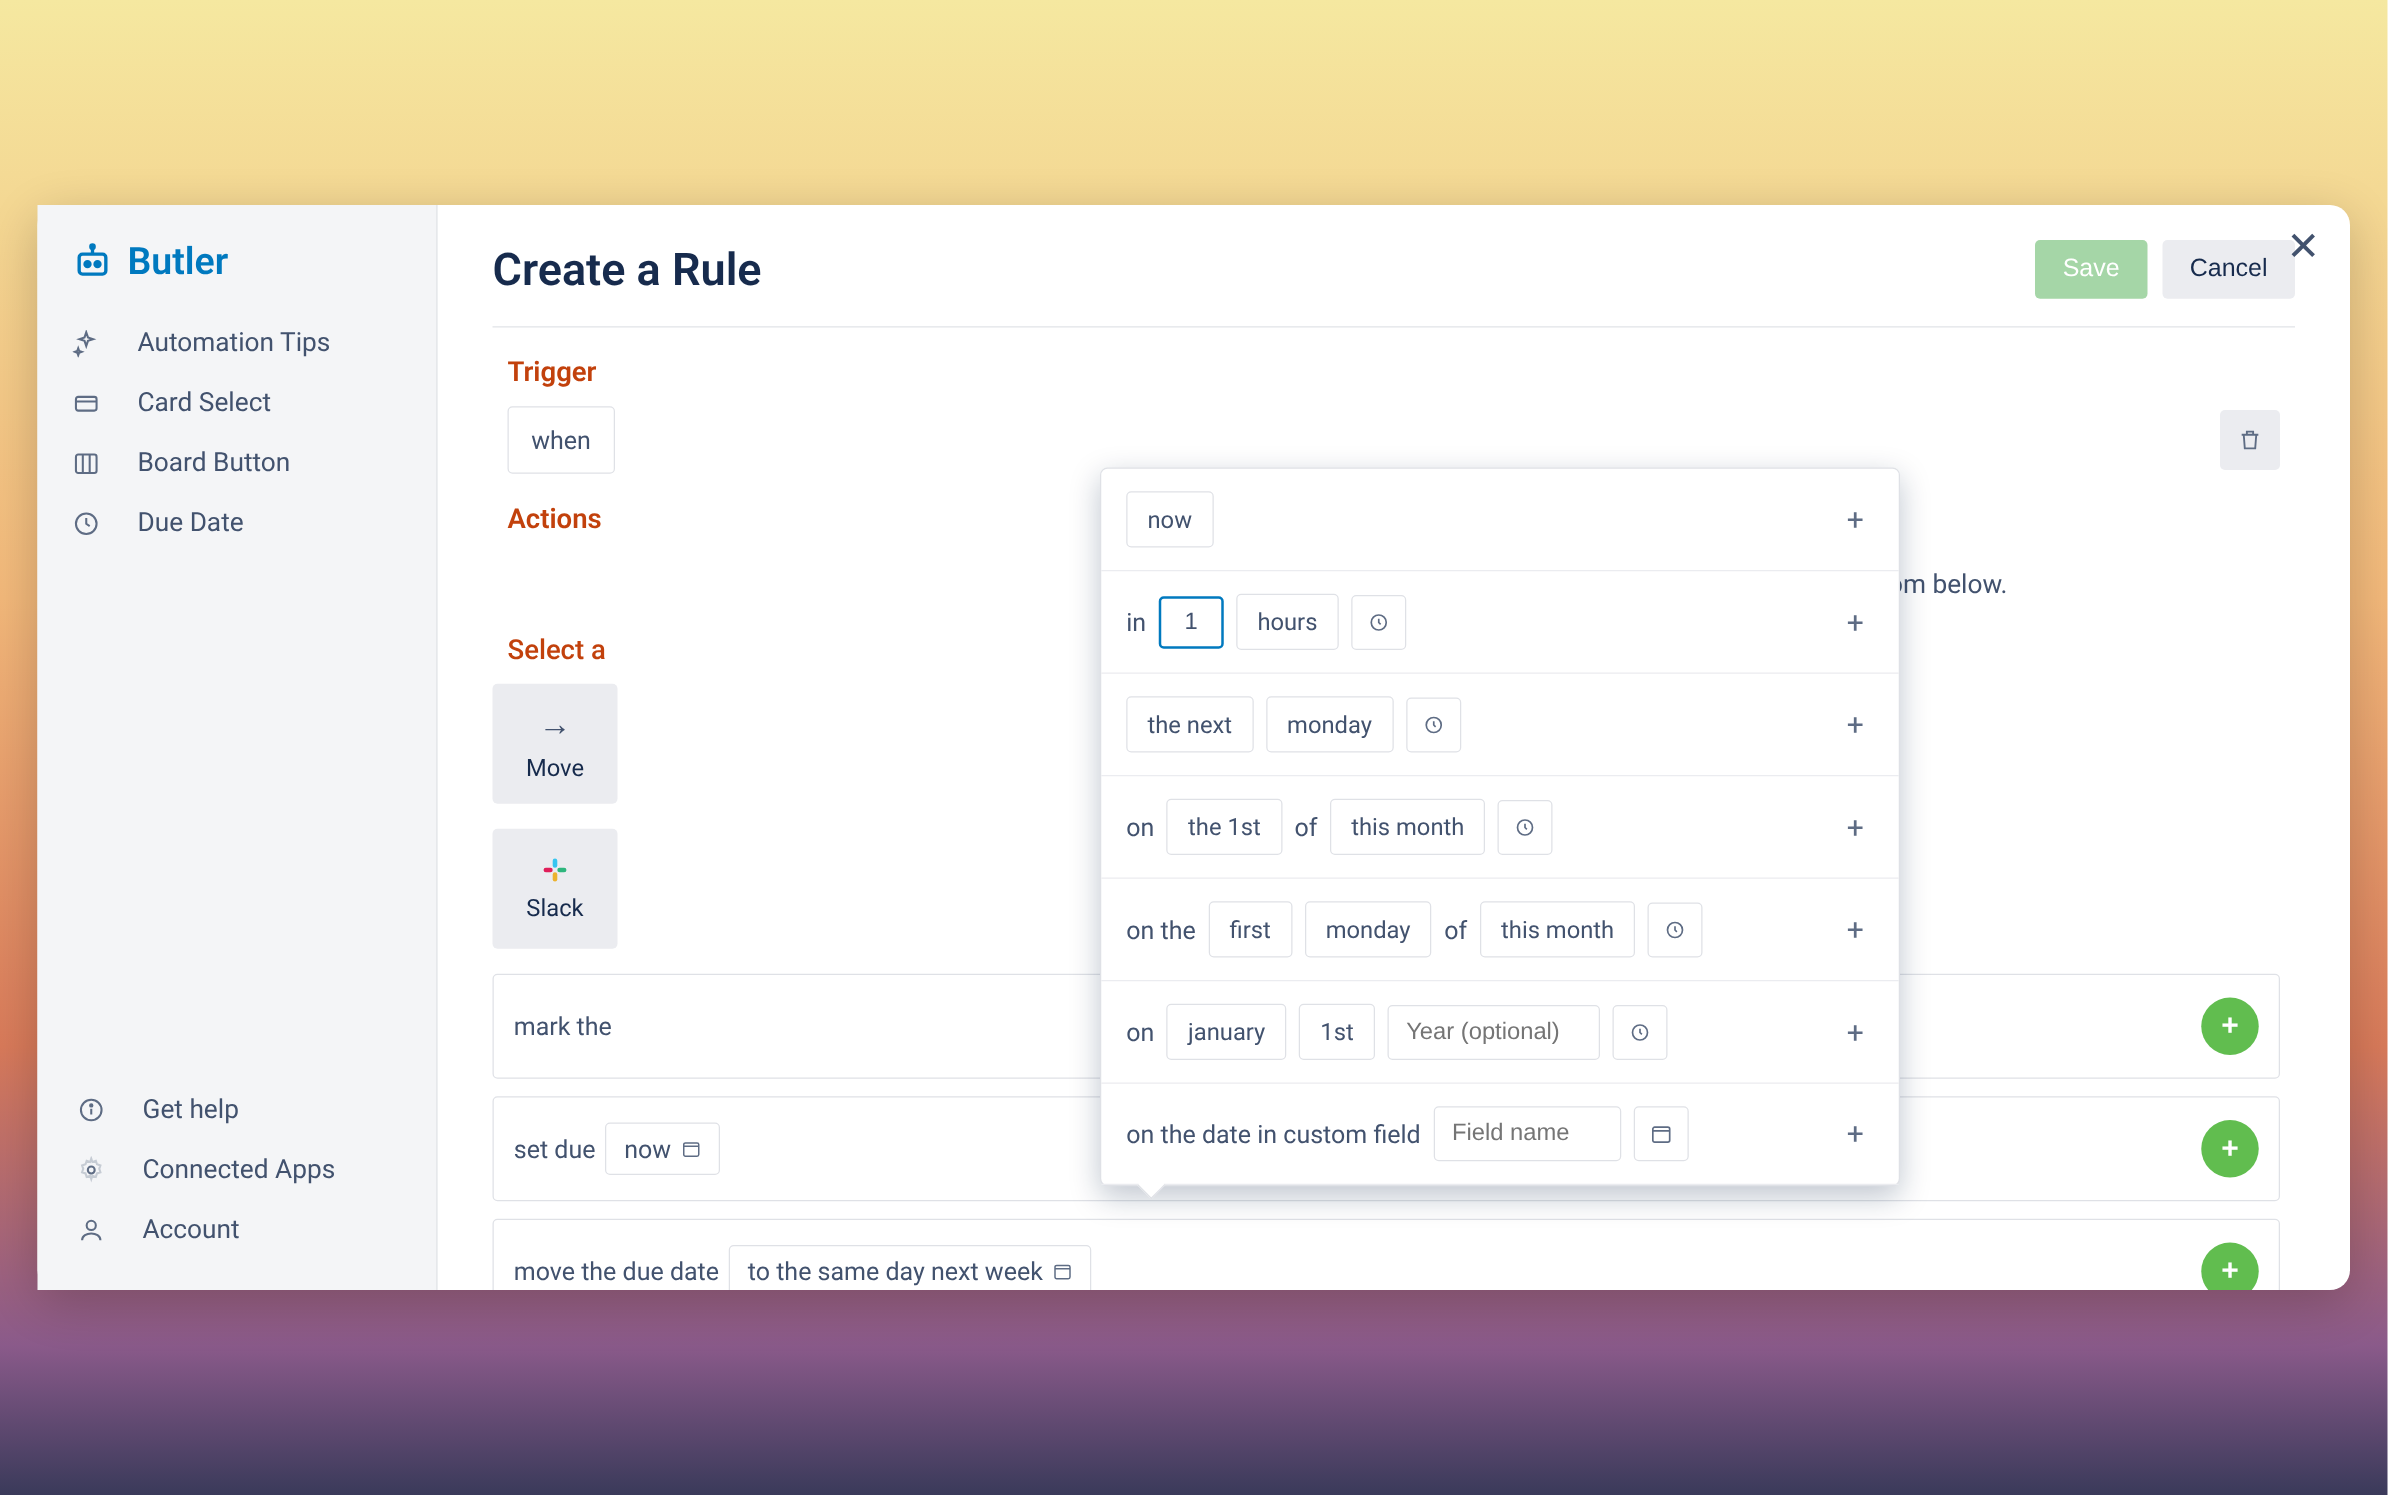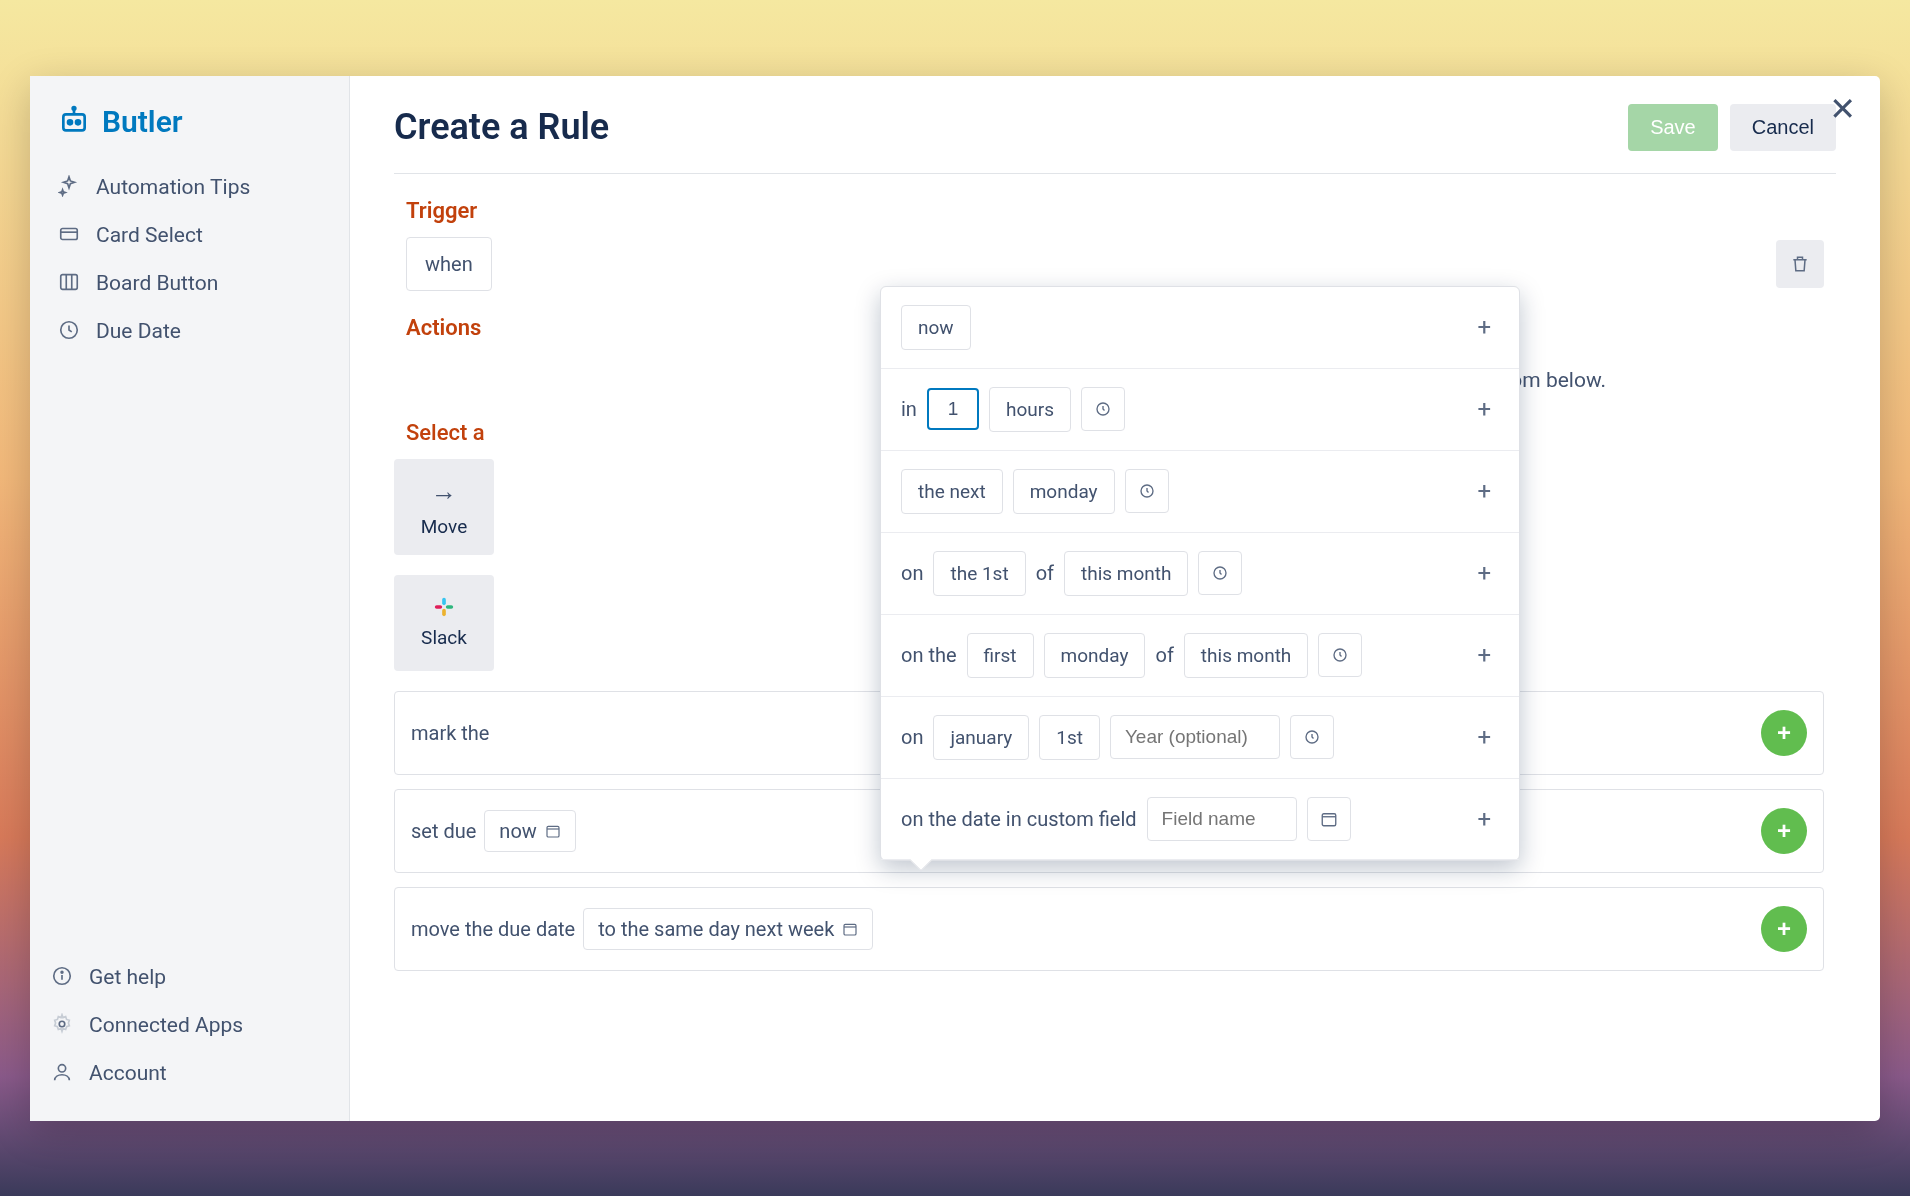--- a/index.html
+++ b/index.html
@@ -8,23 +8,23 @@
   background: linear-gradient(180deg, #f5e8a0 0%, #f2b87a 40%, #d87a5a 70%, #8a5a8a 90%, #3a3a5a 100%);
   width: 1910px;
   height: 1196px;
   display: flex;
   justify-content: center;
   align-items: center;
   color: #172b4d;
 }
 .app-window {
   width: 1850px;
-  height: 1045px;
-  background: #fff;
-  border-radius: 5px;
+  height: 868px;
+  background: #fff;
+  border-radius: 16px;
   display: flex;
   position: relative;
   box-shadow: 0 10px 40px rgba(0,0,0,0.2);
 }
 .sidebar {
   width: 320px;
   background: #f4f5f7;
   border-right: 1px solid #e1e4e8;
   display: flex;
   flex-direction: column;
@@ -42,35 +42,36 @@
   color: #0079bf;
 }
 .brand-name {
   font-size: 30px;
   font-weight: 600;
   color: #0079bf;
 }
 .nav { padding: 0 12px; }
 .nav-item {
   display: flex;
-  gap: 16px;
+  align-items: center;
+  gap: 30px;
   padding: 12px 16px;
   border-radius: 4px;
   font-size: 21px;
   color: #42526e;
   cursor: pointer;
 }
 .nav-item.active {
   background: #e4e6ea;
   color: #0079bf;
   font-weight: 500;
 }
 .nav-icon { width: 22px; height: 22px; flex-shrink: 0; color: #5e6c84; }
 .nav-item.active .nav-icon { color: #0079bf; }
-.sidebar-bottom { margin-top: auto; padding: 0 12px 24px 5px; }
+.sidebar-bottom { margin-top: auto; padding: 0 12px 24px 16px; }
 
 .main {
   flex: 1;
   padding: 28px 44px;
   position: relative;
   overflow: hidden;
 }
 .close-btn {
   position: absolute;
   top: 14px;

